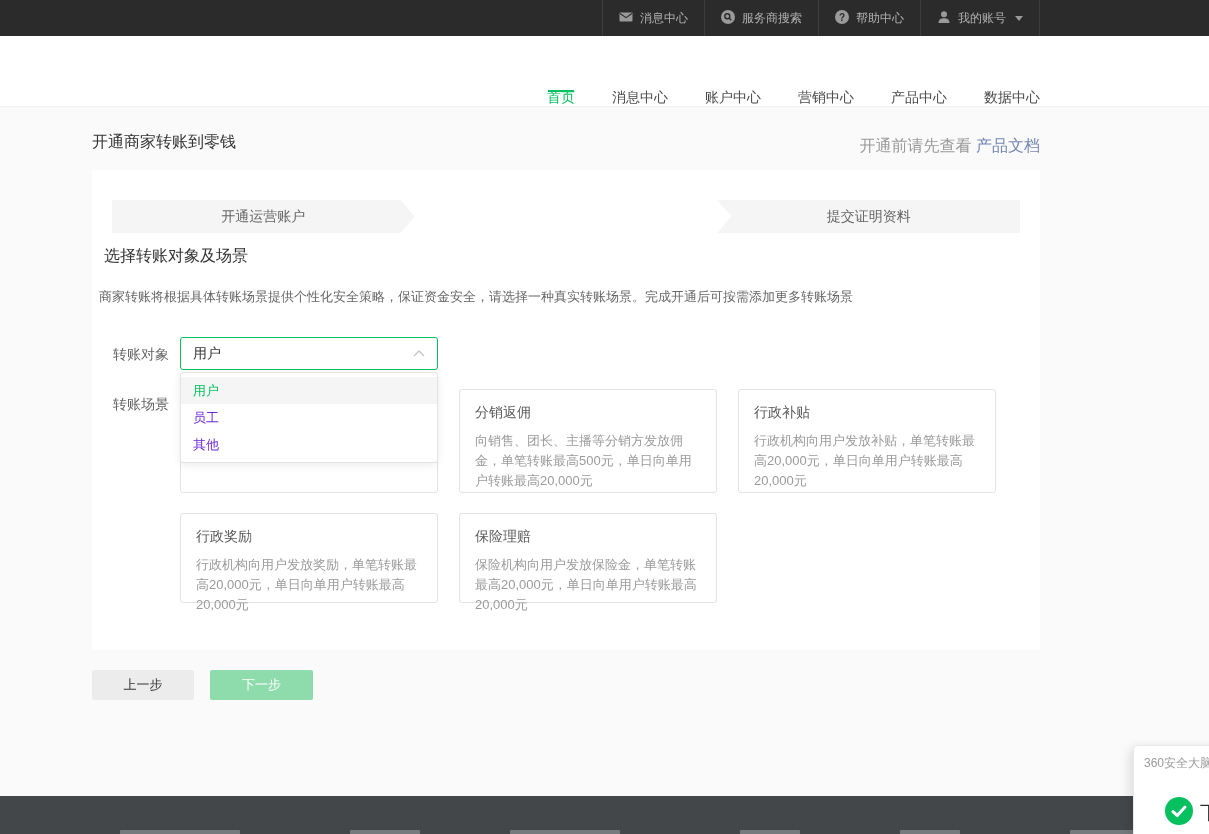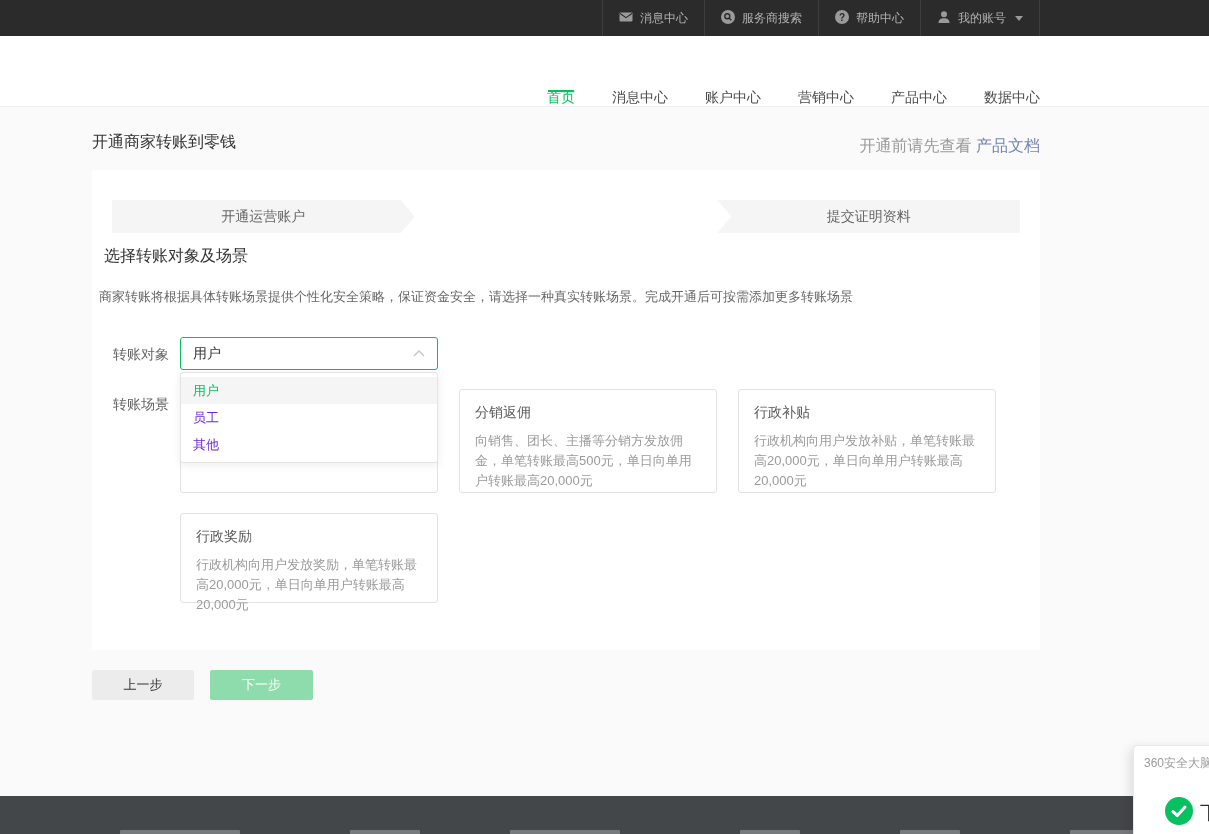--- a/index.html
+++ b/index.html
@@ -210,20 +210,24 @@
     </div>
     <div class="card card-r1 card-c2">
       <div class="card-title">行政补贴</div>
       <div class="card-desc">行政机构向用户发放补贴，单笔转账最高20,000元，单日向单用户转账最高20,000元</div>
     </div>
 
     <div class="card card-r2 card-c0">
       <div class="card-title">行政奖励</div>
       <div class="card-desc">行政机构向用户发放奖励，单笔转账最高20,000元，单日向单用户转账最高20,000元</div>
     </div>
+    <div class="card card-r2 card-c1">
+      <div class="card-title">保险理赔</div>
+      <div class="card-desc">保险机构向用户发放保险金，单笔转账最高20,000元，单日向单用户转账最高20,000元</div>
+    </div>
   </div>
 
   <button class="btn btn-prev">上一步</button>
   <button class="btn btn-next">下一步</button>
 
   <div class="footer">
     <div class="footer-dashes">
       <span style="width:120px; margin-right:110px;"></span>
       <span style="width:70px; margin-right:90px;"></span>
       <span style="width:110px; margin-right:120px;"></span>

